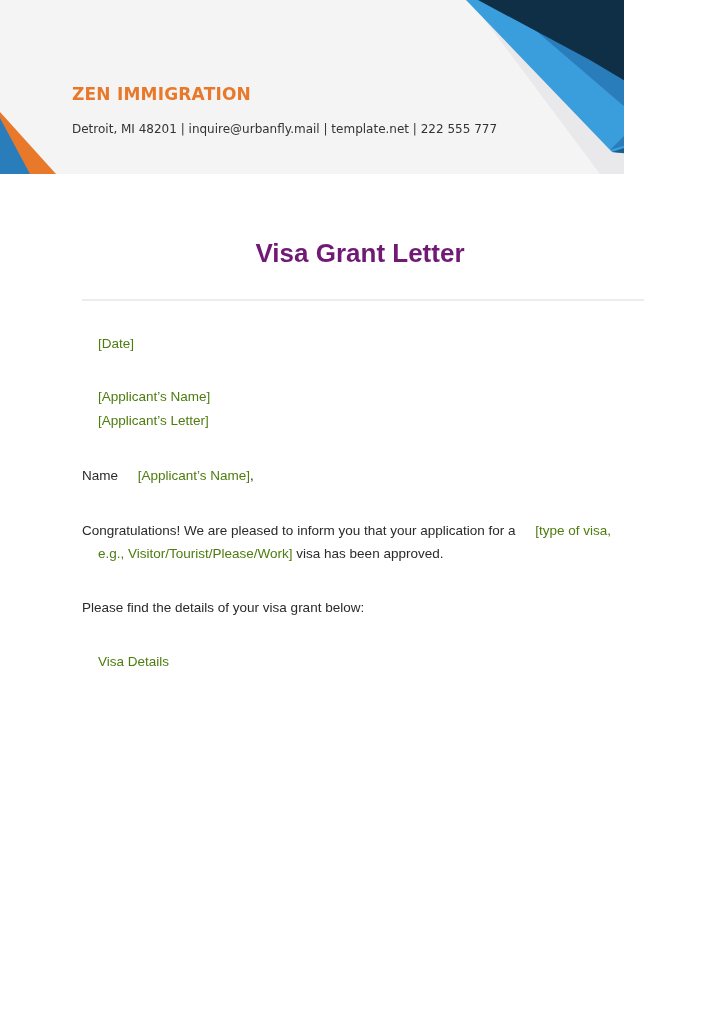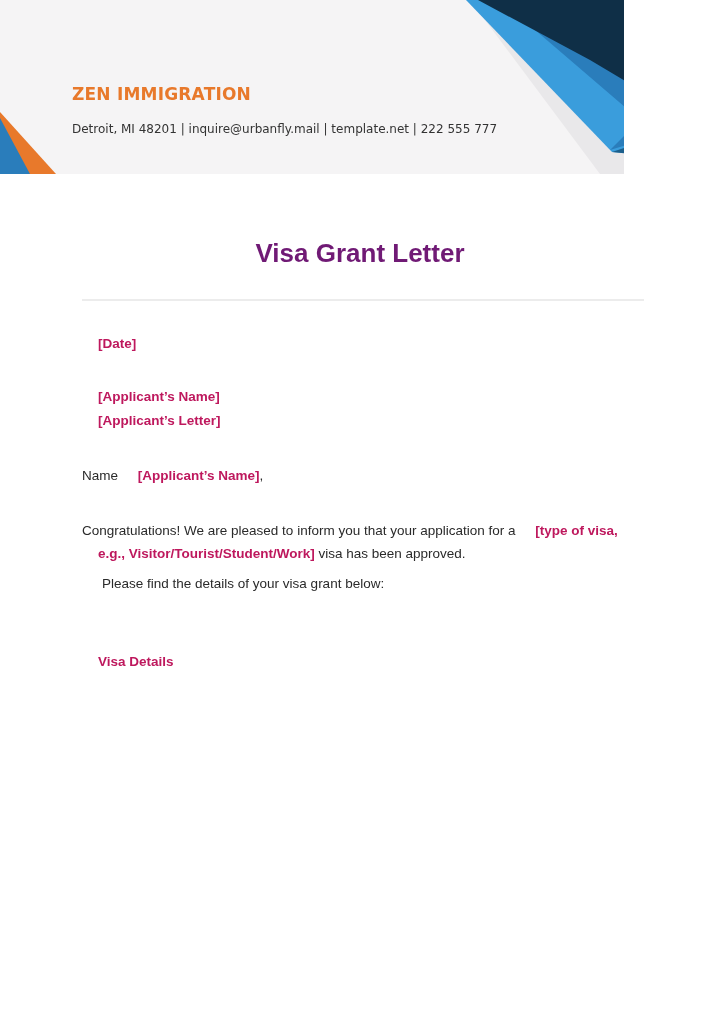--- a/index.html
+++ b/index.html
@@ -22,21 +22,21 @@
     .title {
       position: absolute; left: 0; width: 720px; top: 238px; text-align: center;
       font-size: 26px; font-weight: bold; color: #701a75;
     }
     .divider {
       position: absolute; left: 82px; width: 562px; top: 299px; height: 2px; background: #ececec;
     }
     .line {
       position: absolute; left: 82px; font-size: 13.5px; color: #2a2a2a; line-height: 24px; white-space: nowrap;
     }
-    .b { font-weight: bold; color: #be185d; padding-left: 16px; }
+    .b { font-weight: normal; color: #4d7c0f; padding-left: 16px; }
   </style>
 </head>
 <body>
 
 <div class="header">
   <svg width="720" height="174" viewBox="0 0 720 174">
 
     <polygon points="0,112 0,174 56,174" fill="#e8792b"></polygon>
     <polygon points="0,118 0,174 30,174" fill="#2a7dbb"></polygon>
 
@@ -62,17 +62,17 @@
 <div class="line b" style="top:409px;">[Applicant’s Letter]</div>
 
 <div class="line" style="top:464px;">
   <span>Name </span><span class="b">[Applicant’s Name]</span><span>,</span>
 </div>
 
 <div class="line" style="top:519px;">
   <span>Congratulations! We are pleased to inform you that your application for a </span><span class="b">[type of visa,</span>
 </div>
 <div class="line" style="top:542px;">
-  <span class="b">e.g., Visitor/Tourist/Student/Work]</span><span> visa has been approved.</span>
+  <span class="b">e.g., Visitor/Tourist/Please/Work]</span><span> visa has been approved.</span>
 </div>
 
-<div class="line" style="top:572px;margin-left:20px;">Please find the details of your visa grant below:</div>
+<div class="line" style="top:596px;">Please find the details of your visa grant below:</div>
 <div class="line b" style="top:650px;">Visa Details</div>
 
 </body></html>

